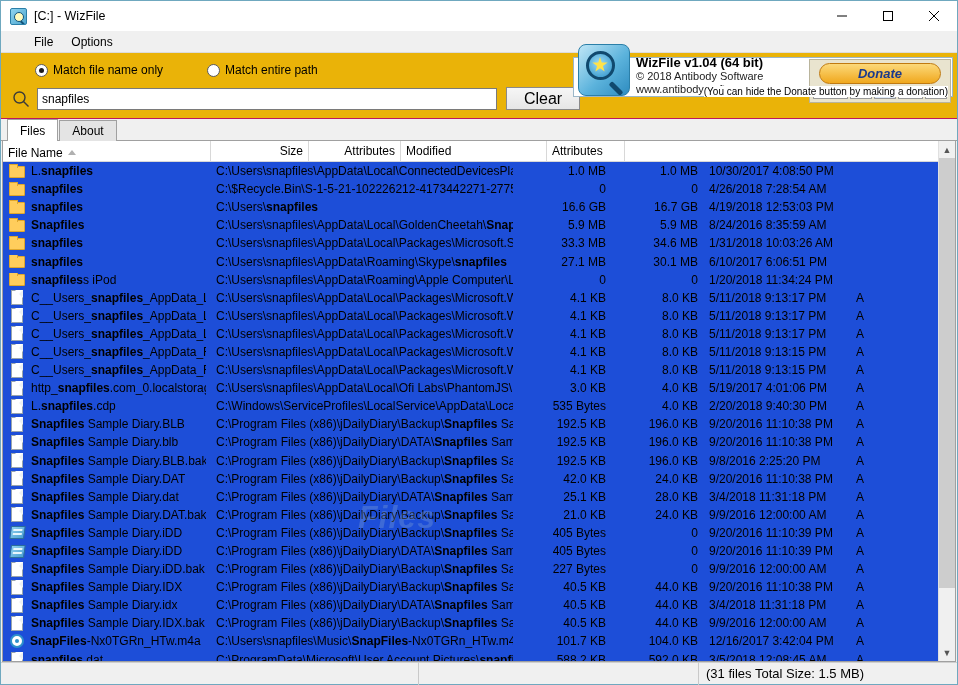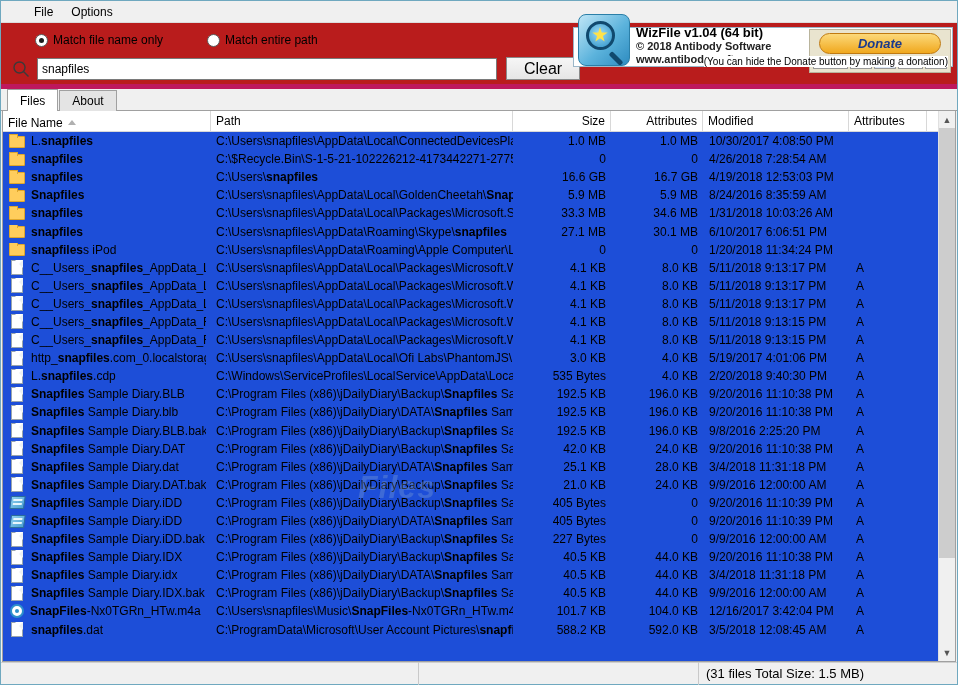--- a/index.html
+++ b/index.html
@@ -91,23 +91,23 @@
   .menu-item {
     padding: 2px 9px;
     font-size: 12px;
     color: #000;
   }
 
   
   .searchzone {
     flex: 0 0 auto;
     height: 66px;
-    background: #b91c1c;
-    position: relative;
-    border-bottom: 5px solid #be185d;
+    background: #eab308;
+    position: relative;
+    border-bottom: 1px solid #be185d;
   }
   .radio-row {
     position: absolute;
     left: 34px; top: 10px;
     display: flex;
     align-items: center;
     gap: 0;
   }
   .radio-opt {
     display: flex;
@@ -214,21 +214,20 @@
     flex: 0 0 auto;
   }
   .brand-title {
     font-size: 13px;
     font-weight: bold;
     color: #000;
   }
   .brand-line {
     font-size: 11px;
     color: #222;
-    font-weight: bold;
   }
   .donate-box {
     position: absolute;
     right: 1px; top: 1px;
     width: 142px;
     height: 44px;
     background: #e9e4cf;
     border: 1px solid #b9b49c;
     display: flex;
     flex-direction: column;
@@ -508,20 +507,42 @@
     padding: 17px 7px;
   }
   .st-seg.a { width: 418px; border-right: 1px solid #c9c9c9; }
   .st-seg.b { width: 280px; border-right: 1px solid #c9c9c9; }
 </style>
 </head>
 <body>
 
 <div class="window">
 
+  <div class="titlebar">
+    <div class="title-icon"></div>
+    <div class="title-text">[C:]  - WizFile</div>
+    <div class="win-controls">
+      <div class="win-btn">
+        <svg width="12" height="12" viewBox="0 0 12 12">
+            <line x1="1" y1="6" x2="11" y2="6" stroke="#000" stroke-width="1"></line>
+          </svg>
+      </div>
+      <div class="win-btn">
+        <svg width="12" height="12" viewBox="0 0 12 12">
+            <rect x="1.5" y="1.5" width="9" height="9" fill="none" stroke="#000" stroke-width="1"></rect>
+          </svg>
+      </div>
+      <div class="win-btn">
+        <svg width="12" height="12" viewBox="0 0 12 12">
+            <line x1="1" y1="1" x2="11" y2="11" stroke="#000" stroke-width="1"></line>
+            <line x1="11" y1="1" x2="1" y2="11" stroke="#000" stroke-width="1"></line>
+          </svg>
+      </div>
+    </div>
+  </div>
 
   <div class="menubar">
     <div class="menu-item">File</div>
     <div class="menu-item">Options</div>
   </div>
 
   <div class="searchzone">
 
     <div class="radio-row">
       <label class="radio-opt">
@@ -575,21 +596,20 @@
     <div class="tab">About</div>
   </div>
 
   <div class="listwrap">
 
     <div class="hdr">
       <div class="hcell c-name">
         <span>File Name</span>
           <span class="sortarrow"></span>
       </div>
-      <div class="hcell c-path">Path</div>
       <div class="hcell c-size num">Size</div>
       <div class="hcell c-alloc num">Attributes</div>
       <div class="hcell c-mod">Modified</div>
       <div class="hcell c-attr">Attributes</div>
     </div>
 
     <div class="rows" id="rows-host">
         <div class="row">
           <div class="cell c-name">
             <span class="ico folder"></span>

